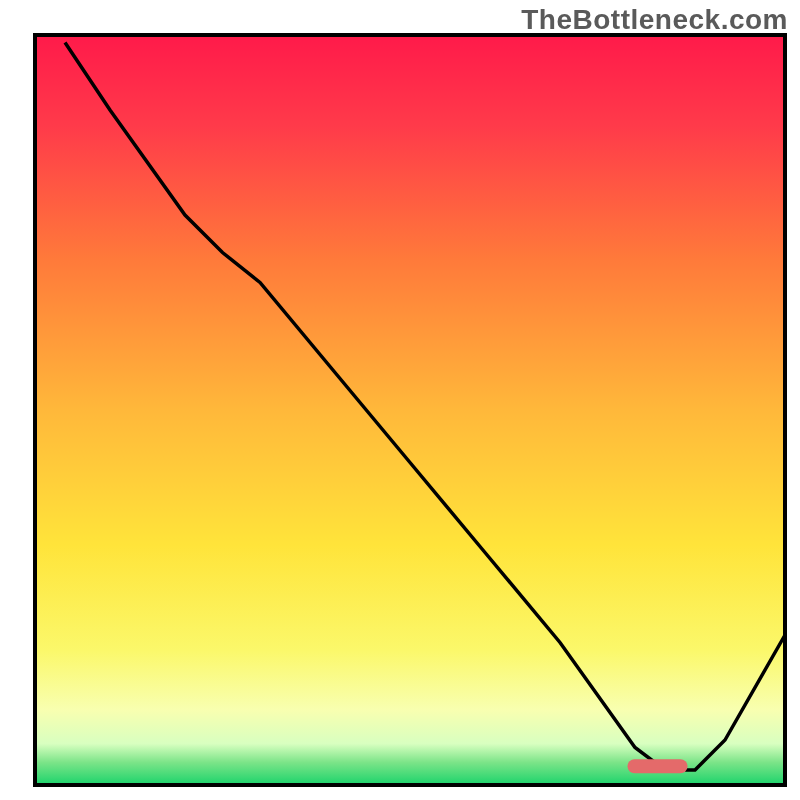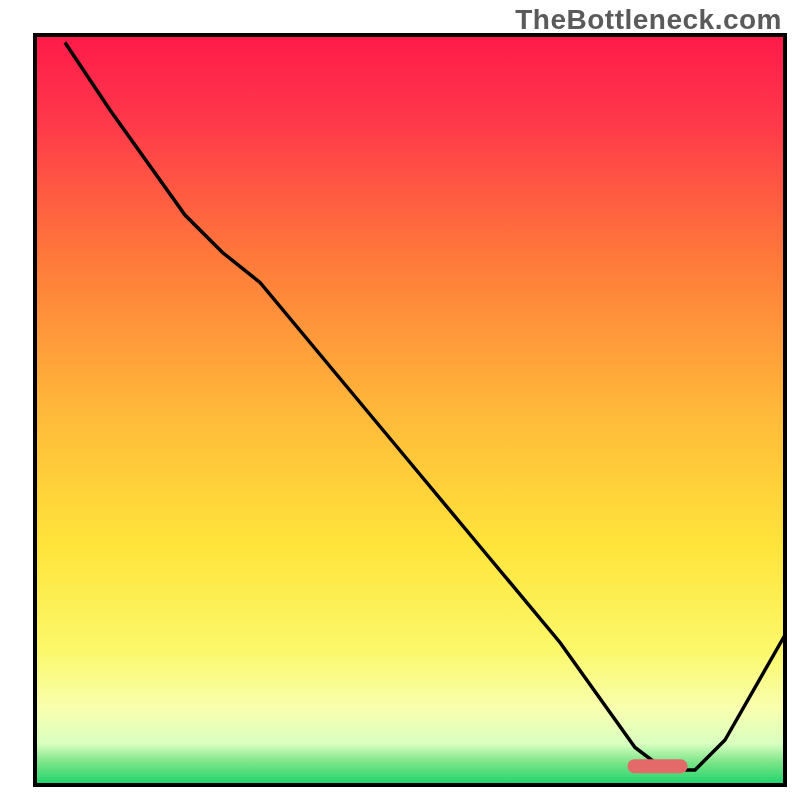--- a/index.html
+++ b/index.html
@@ -11,21 +11,21 @@
     font-family: Arial, Helvetica, sans-serif;
   }
   .container {
     position: relative;
     width: 800px;
     height: 800px;
   }
   .watermark {
     position: absolute;
     top: 4px;
-    right: 18px;
+    right: 12px;
     font-size: 28px;
     font-weight: bold;
     color: #5a5a5a;
     letter-spacing: 0.5px;
   }
   svg.chart {
     position: absolute;
     top: 0;
     left: 0;
   }

